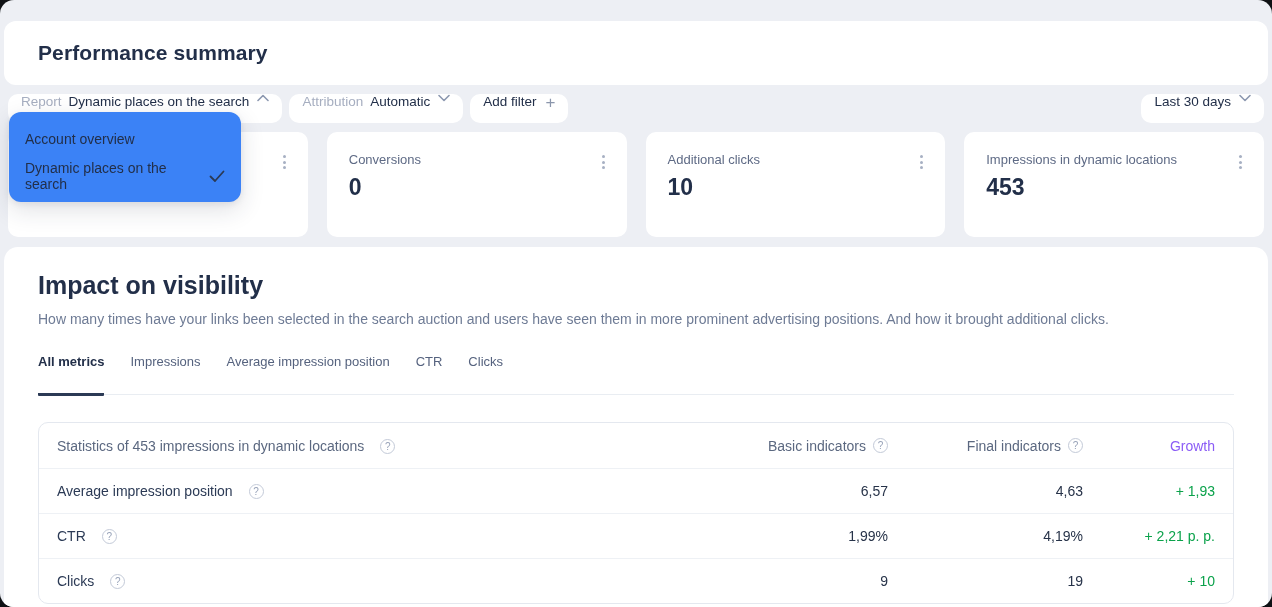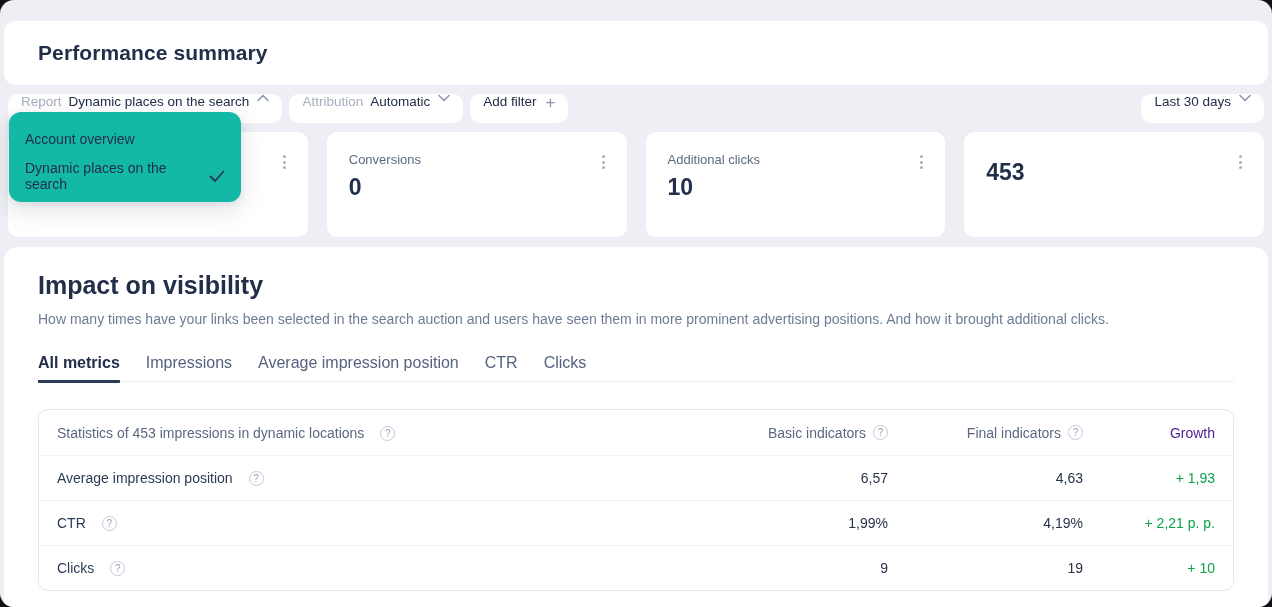--- a/index.html
+++ b/index.html
@@ -107,21 +107,21 @@
     border-radius: 50%;
     background: #a7b0c3;
   }
 
   
   .dropdown {
     position: absolute;
     left: 9px;
     top: 112px;
     width: 232px;
-    background: #14b8a6;
+    background: #3b82f6;
     border-radius: 12px;
     box-shadow: 0 8px 24px rgba(32, 42, 66, 0.14), 0 2px 6px rgba(32, 42, 66, 0.08);
     padding: 8px 0;
     z-index: 5;
   }
   .dropdown-item {
     height: 37px;
     display: flex;
     align-items: center;
     gap: 9px;
@@ -152,23 +152,23 @@
   }
 
   
   .tabs {
     margin-top: 27px;
     display: flex;
     gap: 26px;
     border-bottom: 1px solid #e9edf2;
   }
   .tab {
-    font-size: 16px;
+    font-size: 13px;
     color: #55627e;
-    padding-bottom: 8px;
+    padding-bottom: 24px;
     cursor: pointer;
     white-space: nowrap;
   }
   .tab.active {
     color: #222f49;
     font-weight: 700;
     border-bottom: 3px solid #2b3a55;
     border-radius: 0 0 1px 1px;
     margin-bottom: -2px;
   }
@@ -203,21 +203,21 @@
     color: #273349;
   }
   .t-head .t-num {
     color: #5b6880;
     display: flex;
     justify-content: flex-end;
     align-items: center;
     gap: 7px;
   }
   .t-growth { text-align: right; color: #0ba24b; }
-  .t-head .t-growth { color: #4c1d95; }
+  .t-head .t-growth { color: #8b5cf6; }
 
   .help-icon {
     width: 15px; height: 15px;
     border: 1px solid #c3cad8;
     border-radius: 50%;
     color: #97a2b8;
     font-size: 10px;
     line-height: 13px;
     text-align: center;
     display: inline-block;
@@ -290,20 +290,21 @@
     <div class="metric-card">
       <div class="metric-label">Additional clicks</div>
       <div class="metric-value">10</div>
       <div class="kebab">
           <i></i>
           <i></i>
           <i></i>
         </div>
     </div>
     <div class="metric-card">
+      <div class="metric-label">Impressions in dynamic locations</div>
       <div class="metric-value">453</div>
       <div class="kebab">
           <i></i>
           <i></i>
           <i></i>
         </div>
     </div>
   </div>
 
   <div class="dropdown">

